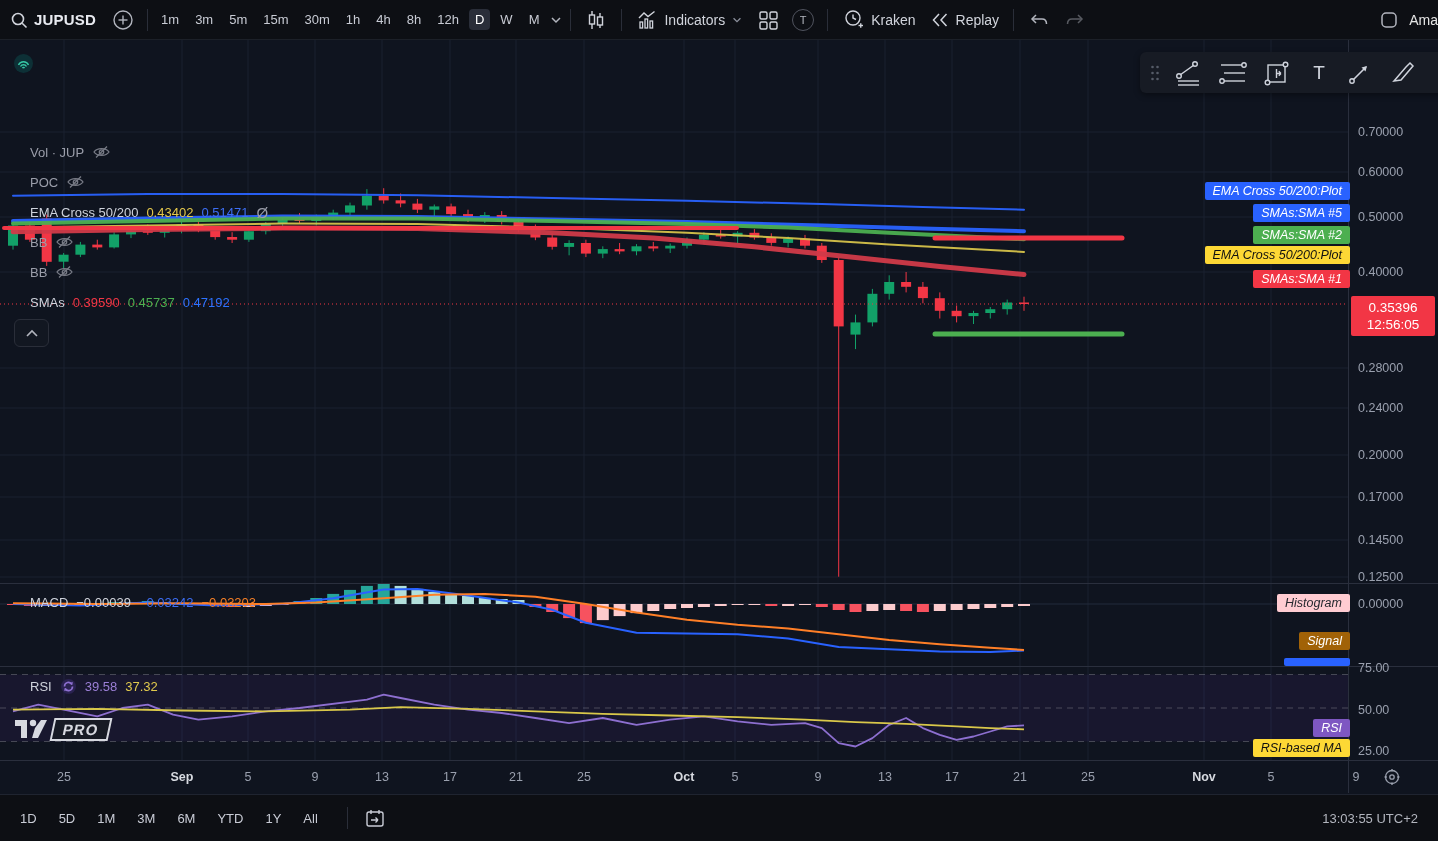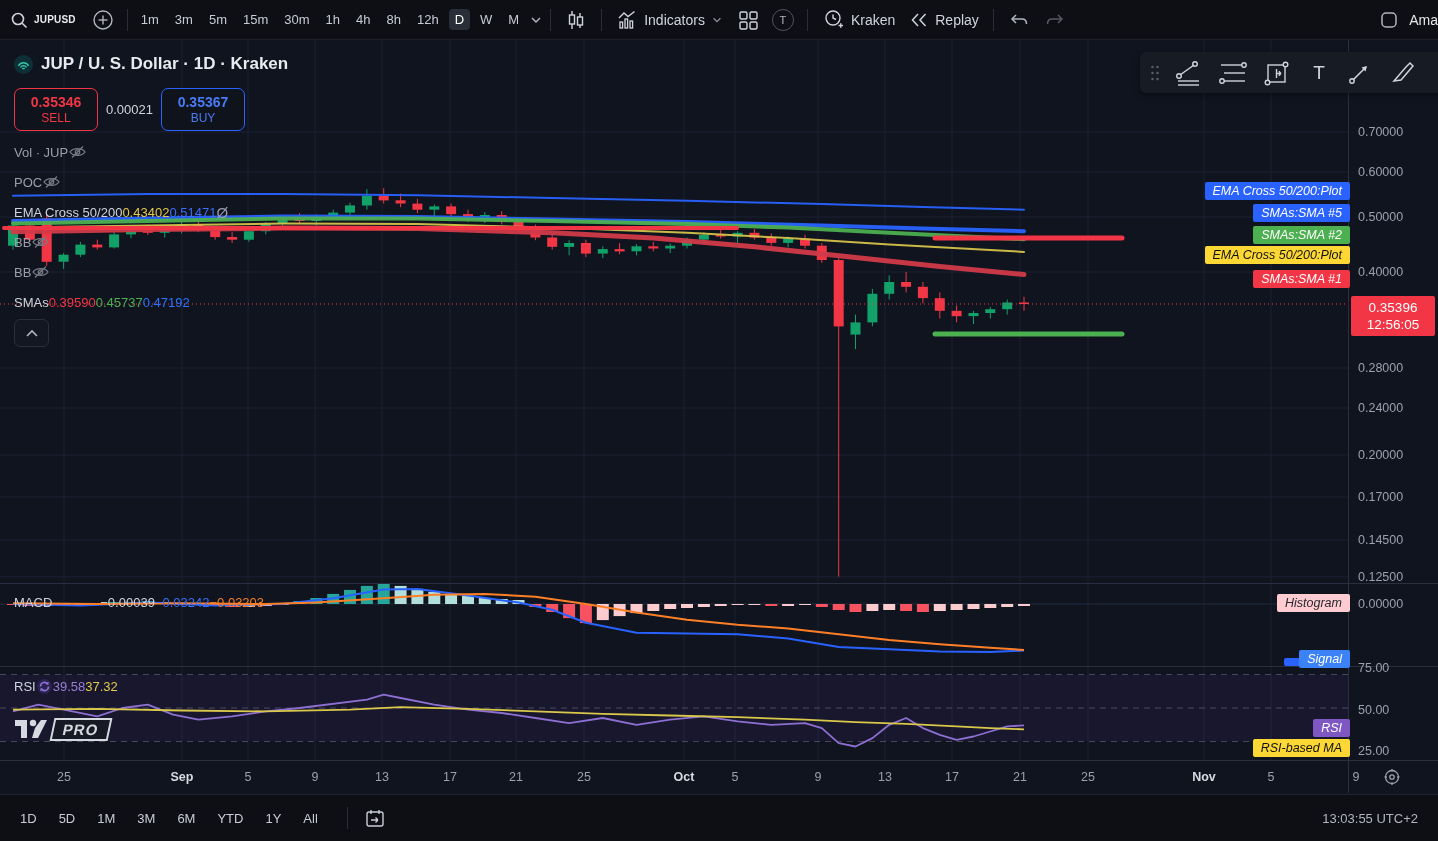--- a/index.html
+++ b/index.html
@@ -6,21 +6,21 @@
   html,body { background:#05060a; }
   body { font-family:"Liberation Sans", sans-serif; width:1438px; height:841px; position:relative; overflow:hidden; color:#d1d4dc; }
   .abs { position:absolute; }
   #app { width:1438px; height:841px; position:relative; background:#0f141f; overflow:hidden; }
 
   
   #top-toolbar { left:0; top:0; width:1438px; height:40px; background:#0d0f14; border-bottom:1px solid #1c2028; display:flex; align-items:center; padding-left:10px; z-index:30; }
   .tb-group { display:flex; align-items:center; }
   .tb-divider { width:1px; height:22px; background:#2a2e39; margin:0 7px; }
   .tb-btn { display:flex; align-items:center; gap:6px; color:#d1d4dc; font-size:14px; padding:4px 7px; border-radius:4px; cursor:default; }
-  .symbol-name { font-size:10px; font-weight:bold; color:#e8eaf0; letter-spacing:.2px; margin-left:6px; margin-right:10px; }
+  .symbol-name { font-size:15px; font-weight:bold; color:#e8eaf0; letter-spacing:.2px; margin-left:6px; margin-right:10px; }
   .interval { font-size:13px; color:#c8cbd4; padding:3px 6px; border-radius:4px; }
   .interval.selected { background:#2a2e39; color:#ffffff; }
   .icon { display:inline-flex; align-items:center; justify-content:center; }
   .dim { opacity:.45; }
   .t-circle { width:22px; height:22px; border:1px solid #50535e; border-radius:50%; font-size:11px; color:#b2b5be; display:flex; align-items:center; justify-content:center; }
   #layout-name { color:#e5e5e5; font-size:14px; white-space:nowrap; }
 
   
   #draw-toolbar { left:1140px; top:52px; width:310px; height:41px; background:#171b24; border-radius:6px 0 0 6px; display:flex; align-items:center; gap:14px; padding:0 10px; z-index:25; box-shadow:0 2px 6px rgba(0,0,0,.4); }
 
@@ -33,21 +33,21 @@
   .ohlc .red { color:#f23645; }
 
   #trade-buttons { left:14px; top:88px; display:flex; align-items:center; gap:8px; z-index:20; }
   .trade-btn { width:84px; height:43px; border-radius:7px; background:rgba(15,19,28,.9); display:flex; flex-direction:column; align-items:center; justify-content:center; line-height:1.2; }
   #sell-btn { border:1px solid #f23645; color:#f23645; }
   #buy-btn { border:1px solid #2962ff; color:#4a7bf5; }
   .trade-price { font-size:14px; font-weight:bold; }
   .trade-lbl { font-size:12px; }
   #spread { font-size:13px; color:#d1d4dc; }
 
-  .legend-row { left:14px; z-index:20; display:flex; align-items:center; font-size:13px; height:20px; }
+  .legend-row { left:30px; z-index:20; display:flex; align-items:center; gap:8px; font-size:13px; height:20px; }
   .legend-name { color:#9b9eaa; }
   .legend-name.active { color:#cfd3dc; }
   .lg-val { font-size:13px; }
 
   #collapse-btn { left:14px; top:319px; width:35px; height:28px; border:1px solid #2a2e39; border-radius:6px; background:rgba(19,24,34,.8); display:flex; align-items:center; justify-content:center; z-index:20; }
 
   
   #watermark { left:14px; top:716px; z-index:20; display:flex; align-items:center; opacity:.92; }
   #wm-pro { font-size:15px; font-weight:bold; color:#e8eaf0; border:2px solid #e8eaf0; background:#171b24; padding:1px 9px; transform:skewX(-12deg); letter-spacing:1px; }
 
@@ -520,34 +520,22 @@
 <div class="abs" id="pane-header">
   <span id="jup-logo">
     <svg width="15" height="15" viewBox="0 0 15 15">
           <g fill="none" stroke="#36c6a5" stroke-width="1.4">
             <path d="M2.5 9 A5.5 5.5 0 0 1 12.5 9"></path>
             <path d="M4.5 10.5 A3.4 3.4 0 0 1 10.5 10.5"></path>
             <path d="M6.4 12 A1.4 1.4 0 0 1 8.6 12"></path>
           </g>
         </svg>
   </span>
-  <span id="symbol-title">JUP / U. S. Dollar · 1D · Kraken</span>
-</div>
-
-<div class="abs" id="trade-buttons">
-  <div class="trade-btn" id="sell-btn">
-    <span class="trade-price">0.35346</span>
-    <span class="trade-lbl">SELL</span>
-  </div>
-  <span id="spread">0.00021</span>
-  <div class="trade-btn" id="buy-btn">
-    <span class="trade-price">0.35367</span>
-    <span class="trade-lbl">BUY</span>
-  </div>
-</div>
+</div>
+
 
 <div class="abs legend-row" style="top:142px;">
   <span class="legend-name">Vol · JUP</span>
   <span class="icon">
     <svg width="19" height="14" viewBox="0 0 19 14">
           <path d="M2 7 C5 2.5 14 2.5 17 7 C14 11.5 5 11.5 2 7 Z" fill="none" stroke="#787b86" stroke-width="1.3"></path>
           <circle cx="9.5" cy="7" r="2.2" fill="none" stroke="#787b86" stroke-width="1.3"></circle>
           <line x1="4" y1="12.5" x2="15" y2="1.5" stroke="#787b86" stroke-width="1.3"></line>
         </svg>
   </span>
@@ -596,21 +584,21 @@
 </div>
 
 <div class="abs" id="collapse-btn">
   <svg width="12" height="8" viewBox="0 0 12 8">
         <path d="M1 7 L6 2 L11 7" fill="none" stroke="#b2b5be" stroke-width="1.6"></path>
       </svg>
 </div>
 
 <div class="abs legend-row" style="top:592px;">
   <span class="legend-name active">MACD</span>
-  <span class="lg-val" style="color:#d1d4dc;margin-left:48px;">−0.00039</span>
+  <span class="lg-val" style="color:#d1d4dc;">−0.00039</span>
   <span class="lg-val" style="color:#3d6ef5;">−0.03242</span>
   <span class="lg-val" style="color:#f57f27;">−0.03203</span>
 </div>
 
 <div class="abs legend-row" style="top:676px;">
   <span class="legend-name active">RSI</span>
   <span class="icon">
     <svg width="17" height="17" viewBox="0 0 17 17">
           <circle cx="8.5" cy="8.5" r="7.5" fill="#2a2250"></circle>
           <path d="M4.5 8.5 A4 4 0 0 1 12 6.5" fill="none" stroke="#8d6fd0" stroke-width="1.6"></path>
@@ -637,21 +625,21 @@
   <span id="wm-pro">PRO</span>
 </div>
 
 <div class="abs plot-label" style="top:182px; background:#2962ff; color:#fff;">EMA Cross 50/200:Plot</div>
 <div class="abs plot-label" style="top:204px; background:#2962ff; color:#fff;">SMAs:SMA #5</div>
 <div class="abs plot-label" style="top:226px; background:#4caf50; color:#fff;">SMAs:SMA #2</div>
 <div class="abs plot-label" style="top:246px; background:#fdd835; color:#111;">EMA Cross 50/200:Plot</div>
 <div class="abs plot-label" style="top:270px; background:#f23645; color:#fff;">SMAs:SMA #1</div>
 <div class="abs plot-label" style="top:594px; background:#ffccd2; color:#26292f;">Histogram</div>
 <div class="abs" style="right:88px; top:658px; width:66px; height:8px; background:#2962ff; border-radius:2px; z-index:17;"></div>
-<div class="abs plot-label" style="top:650px; background:#3b82f6; color:#fff;text-align:center;">Signal</div>
+<div class="abs plot-label" style="top:632px; background:#a16207; color:#fff;text-align:center;">Signal</div>
 <div class="abs plot-label" style="top:719px; background:#7e57c2; color:#fff;">RSI</div>
 <div class="abs plot-label" style="top:739px; background:#fdd835; color:#111;">RSI-based MA</div>
 
 <div class="abs axis-price-label" style="top:296px;">
   <div>0.35396</div>
   <div>12:56:05</div>
 </div>
 
 <div class="abs" id="bottom-toolbar">
   <span id="ranges-group" style="display:flex; align-items:center;">

